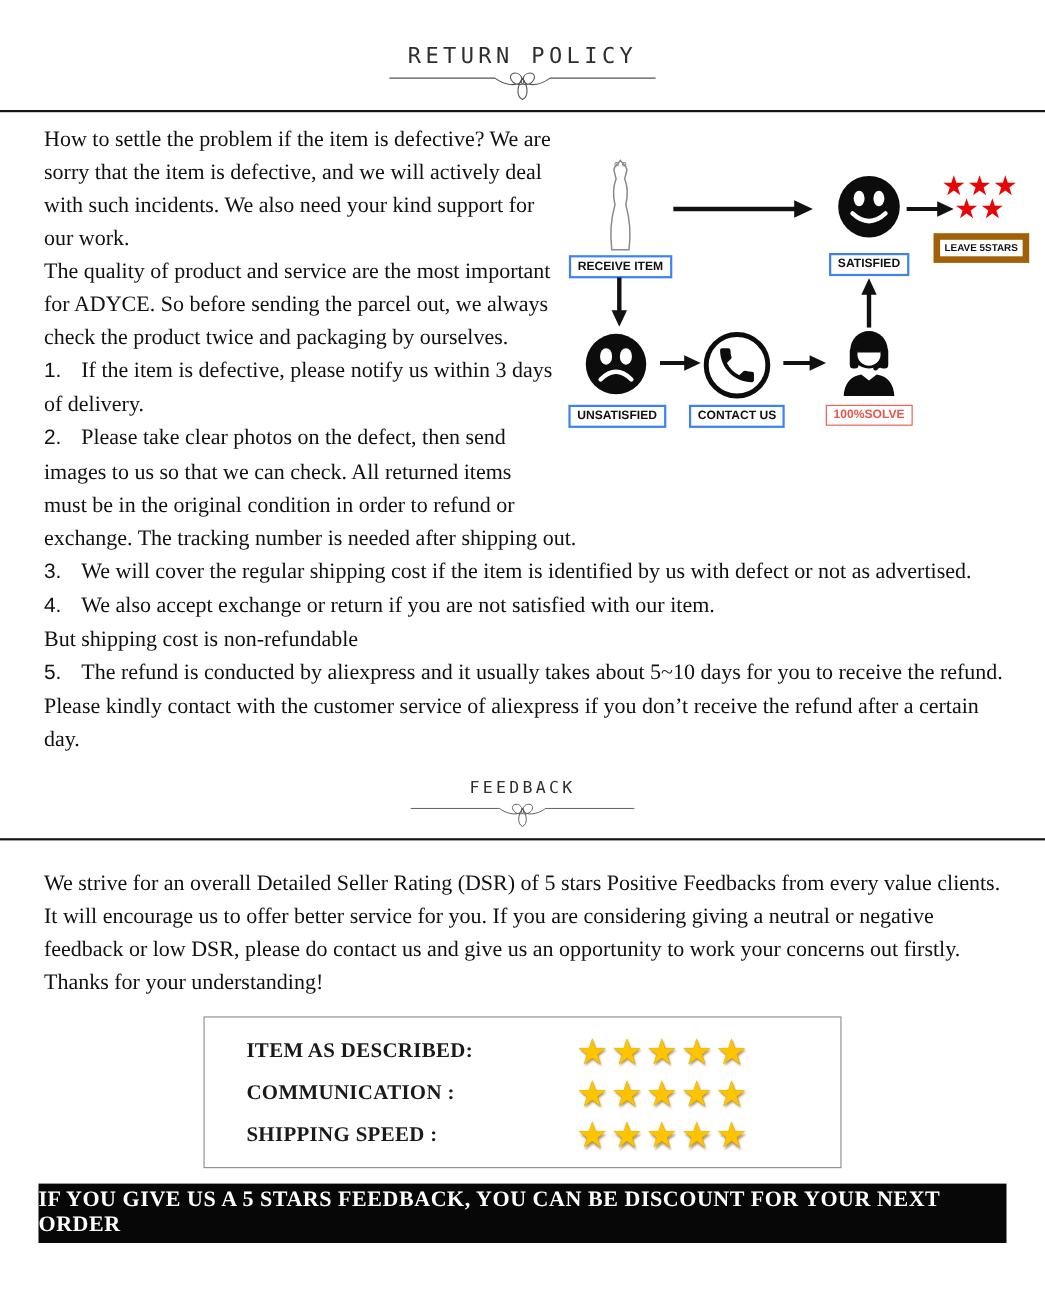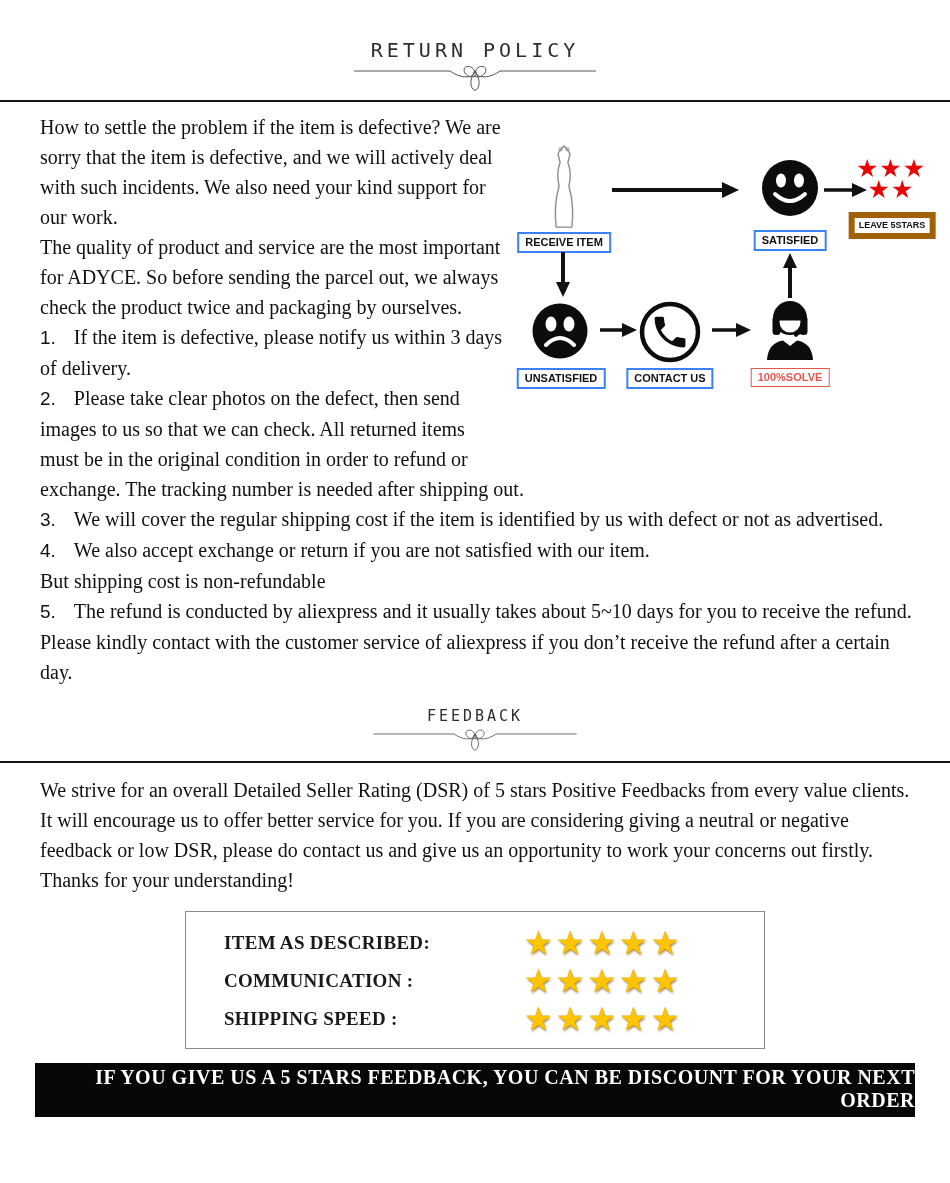--- a/index.html
+++ b/index.html
@@ -20,30 +20,30 @@
             font-family:"Liberation Sans",sans-serif;font-weight:bold;font-size:11px;
             padding:2px 6px;white-space:nowrap;color:#111;line-height:13px;}
   .fc-label.small{font-size:9px;border:6px solid #a16207;padding:1px 4px;}
   .fc-label.red{color:var(--solve,#e5554d);border-color:var(--solve,#e5554d);border-width:1.5px;}
   .leave-stars{position:absolute;text-align:center;color:var(--red-star,#e80505);
                font-size:25px;line-height:21px;letter-spacing:1px;font-family:"DejaVu Sans",sans-serif;}
   .leave-stars span{display:block;}
   .item .num{font-family:"Liberation Sans",sans-serif;font-size:19px;margin-right:18px;}
   .item-text{white-space:pre-line;}
   .clear{clear:both;}
-  .fb-body{padding:12px 36px 0 40px;font-size:20px;line-height:30px;}
+  .fb-body{padding:24px 36px 0 40px;font-size:20px;line-height:30px;}
   .fb-body p{margin:0;}
   .ratings-box{width:540px;margin:16px auto 0 auto;border:1px solid #8a8a8a;
                padding:12px 0 10px 38px;}
   .rating-row{display:flex;align-items:center;height:38px;}
   .rating-label{width:300px;font-weight:bold;font-size:19px;letter-spacing:.3px;color:#1a1a1a;}
   .stars.gold{font-family:"DejaVu Sans",sans-serif;font-size:32px;letter-spacing:3px;
               color:var(--gold,#ffc400);
               text-shadow:1px 2px 2px rgba(120,78,0,.55), 0 0 1px #b8860b;}
-  .banner{margin:14px 35px 0 35px;background:#070707;color:#fff;text-align:right;
+  .banner{margin:14px 35px 0 35px;background:#070707;color:#fff;text-align:left;
           font-weight:bold;font-size:20px;letter-spacing:.5px;padding:3px 0 5px 0;}
   svg{display:block;}
 </style>
 </head>
 <body>
 
 <div class="sec-header">
   <h2 class="sec-title rp-title">RETURN POLICY</h2>
   <svg class="flourish" width="250" height="30" viewBox="0 0 250 30">
     <g fill="none" stroke="#555" stroke-width="1">

